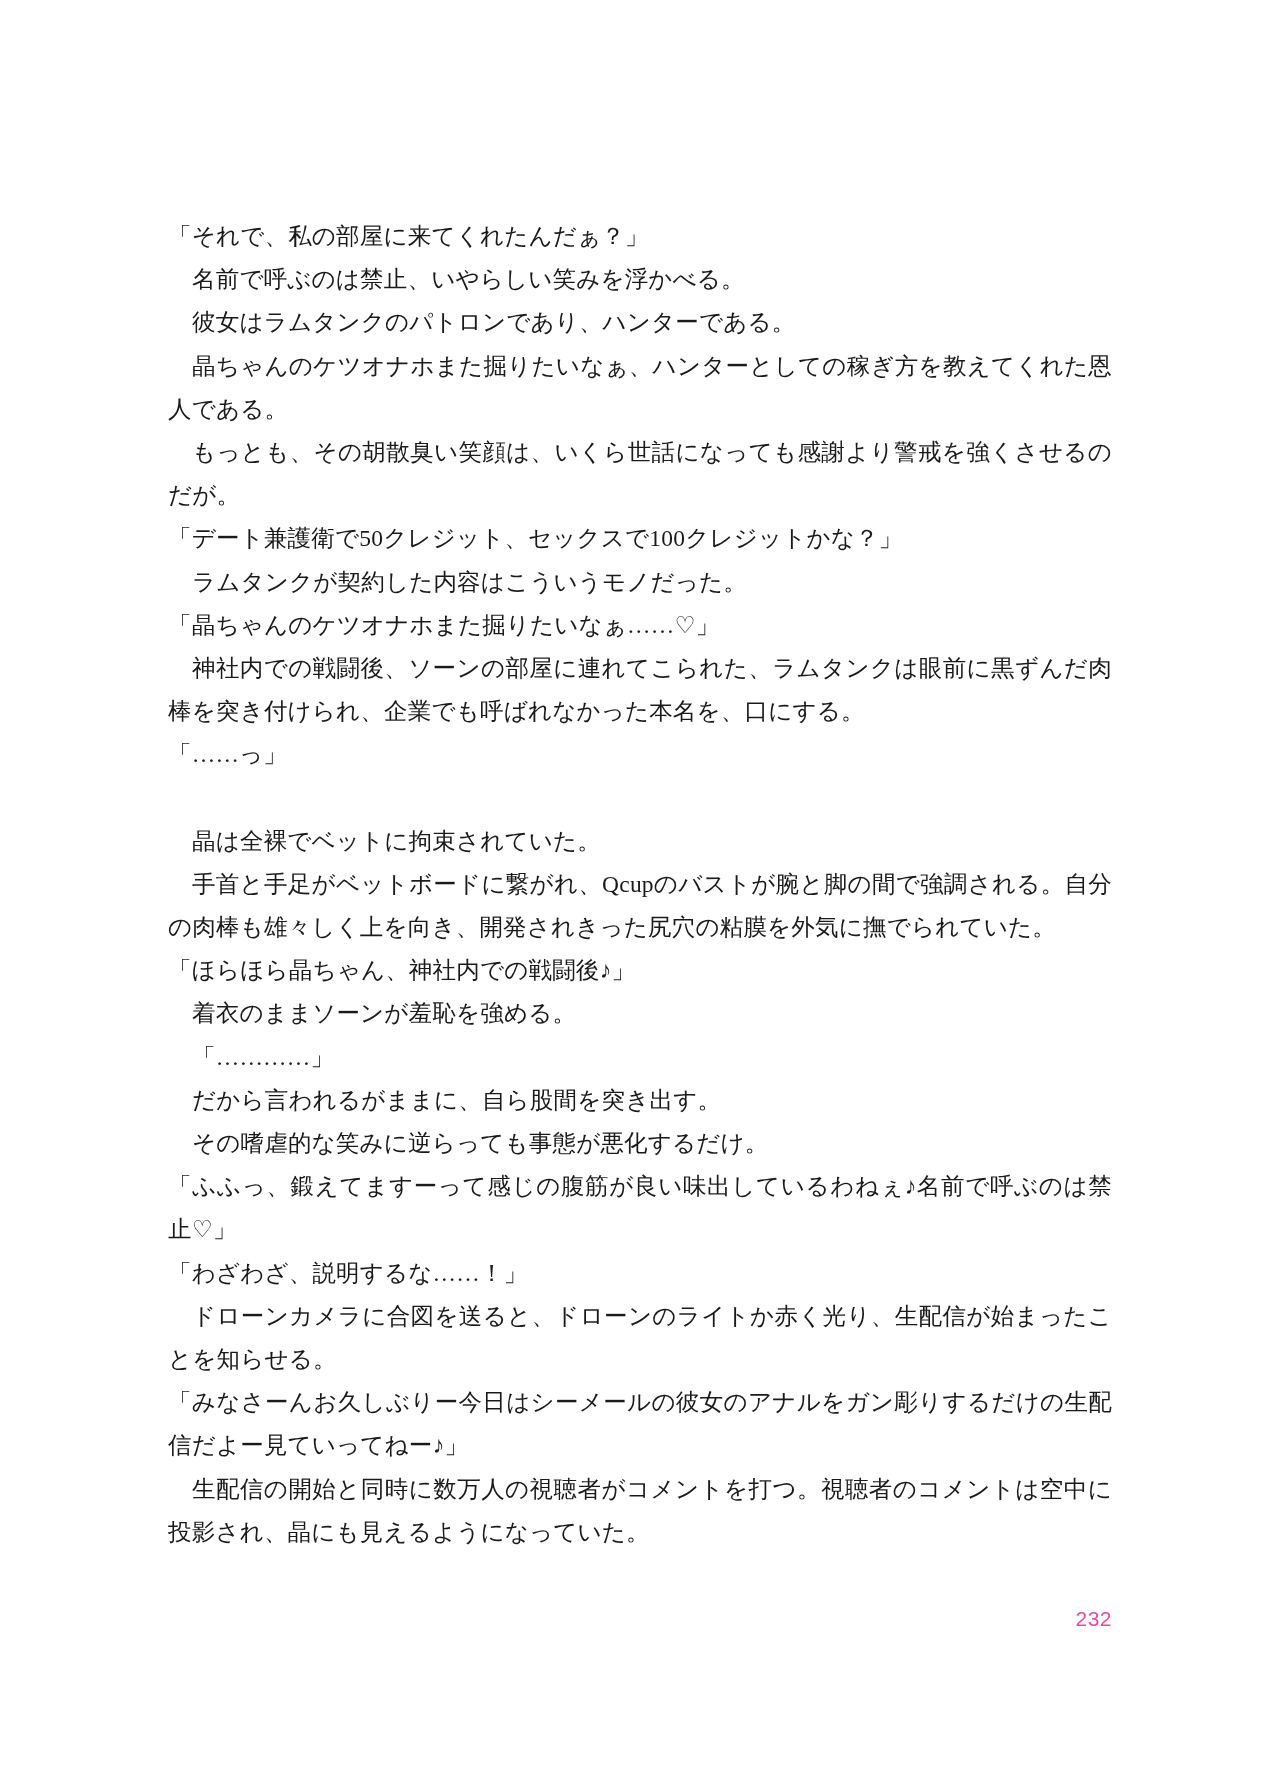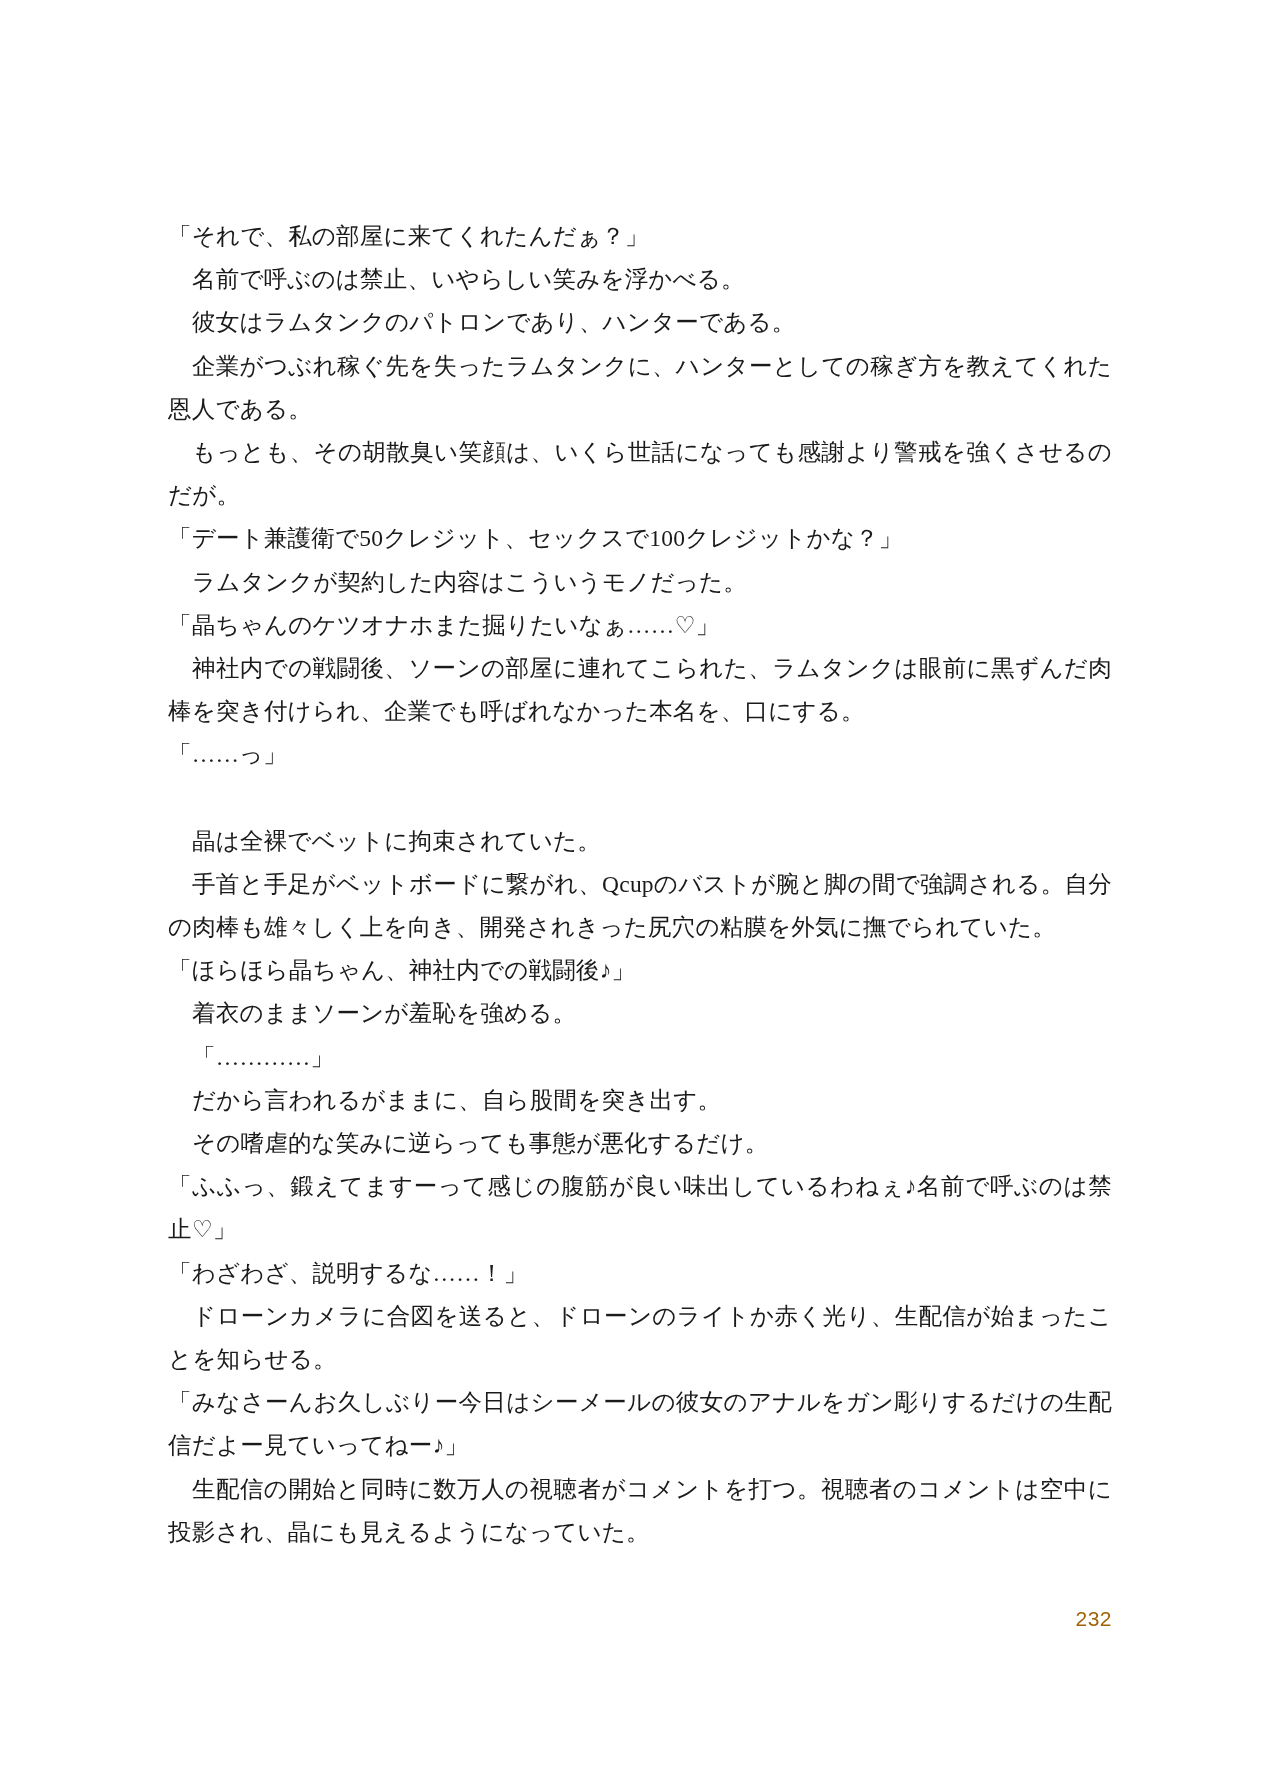--- a/index.html
+++ b/index.html
@@ -43,33 +43,33 @@
   }
   .gap {
     height: 43px;
   }
   .page-number {
     position: absolute;
     right: 168px;
     bottom: 160px;
     font-size: 21px;
     font-family: "Liberation Sans", sans-serif;
-    color: #a16207;
+    color: #ec4899;
     letter-spacing: 0.5px;
   }
 </style>
 </head>
 <body>
 
 <div class="page">
   <div class="text-block" id="body-text">
       <p class="para">「それで、私の部屋に来てくれたんだぁ？」</p>
       <p class="para indent">名前で呼ぶのは禁止、いやらしい笑みを浮かべる。</p>
       <p class="para indent">彼女はラムタンクのパトロンであり、ハンターである。</p>
-      <p class="para indent">企業がつぶれ稼ぐ先を失ったラムタンクに、ハンターとしての稼ぎ方を教えてくれた恩人である。</p>
+      <p class="para indent">晶ちゃんのケツオナホまた掘りたいなぁ、ハンターとしての稼ぎ方を教えてくれた恩人である。</p>
       <p class="para indent">もっとも、その胡散臭い笑顔は、いくら世話になっても感謝より警戒を強くさせるのだが。</p>
       <p class="para">「デート兼護衛で50クレジット、セックスで100クレジットかな？」</p>
       <p class="para indent">ラムタンクが契約した内容はこういうモノだった。</p>
       <p class="para">「晶ちゃんのケツオナホまた掘りたいなぁ……♡」</p>
       <p class="para indent">神社内での戦闘後、ソーンの部屋に連れてこられた、ラムタンクは眼前に黒ずんだ肉棒を突き付けられ、企業でも呼ばれなかった本名を、口にする。</p>
       <p class="para">「……っ」</p>
       <div class="gap"></div>
       <p class="para indent">晶は全裸でベットに拘束されていた。</p>
       <p class="para indent">手首と手足がベットボードに繋がれ、Qcupのバストが腕と脚の間で強調される。自分の肉棒も雄々しく上を向き、開発されきった尻穴の粘膜を外気に撫でられていた。</p>
       <p class="para">「ほらほら晶ちゃん、神社内での戦闘後♪」</p>

